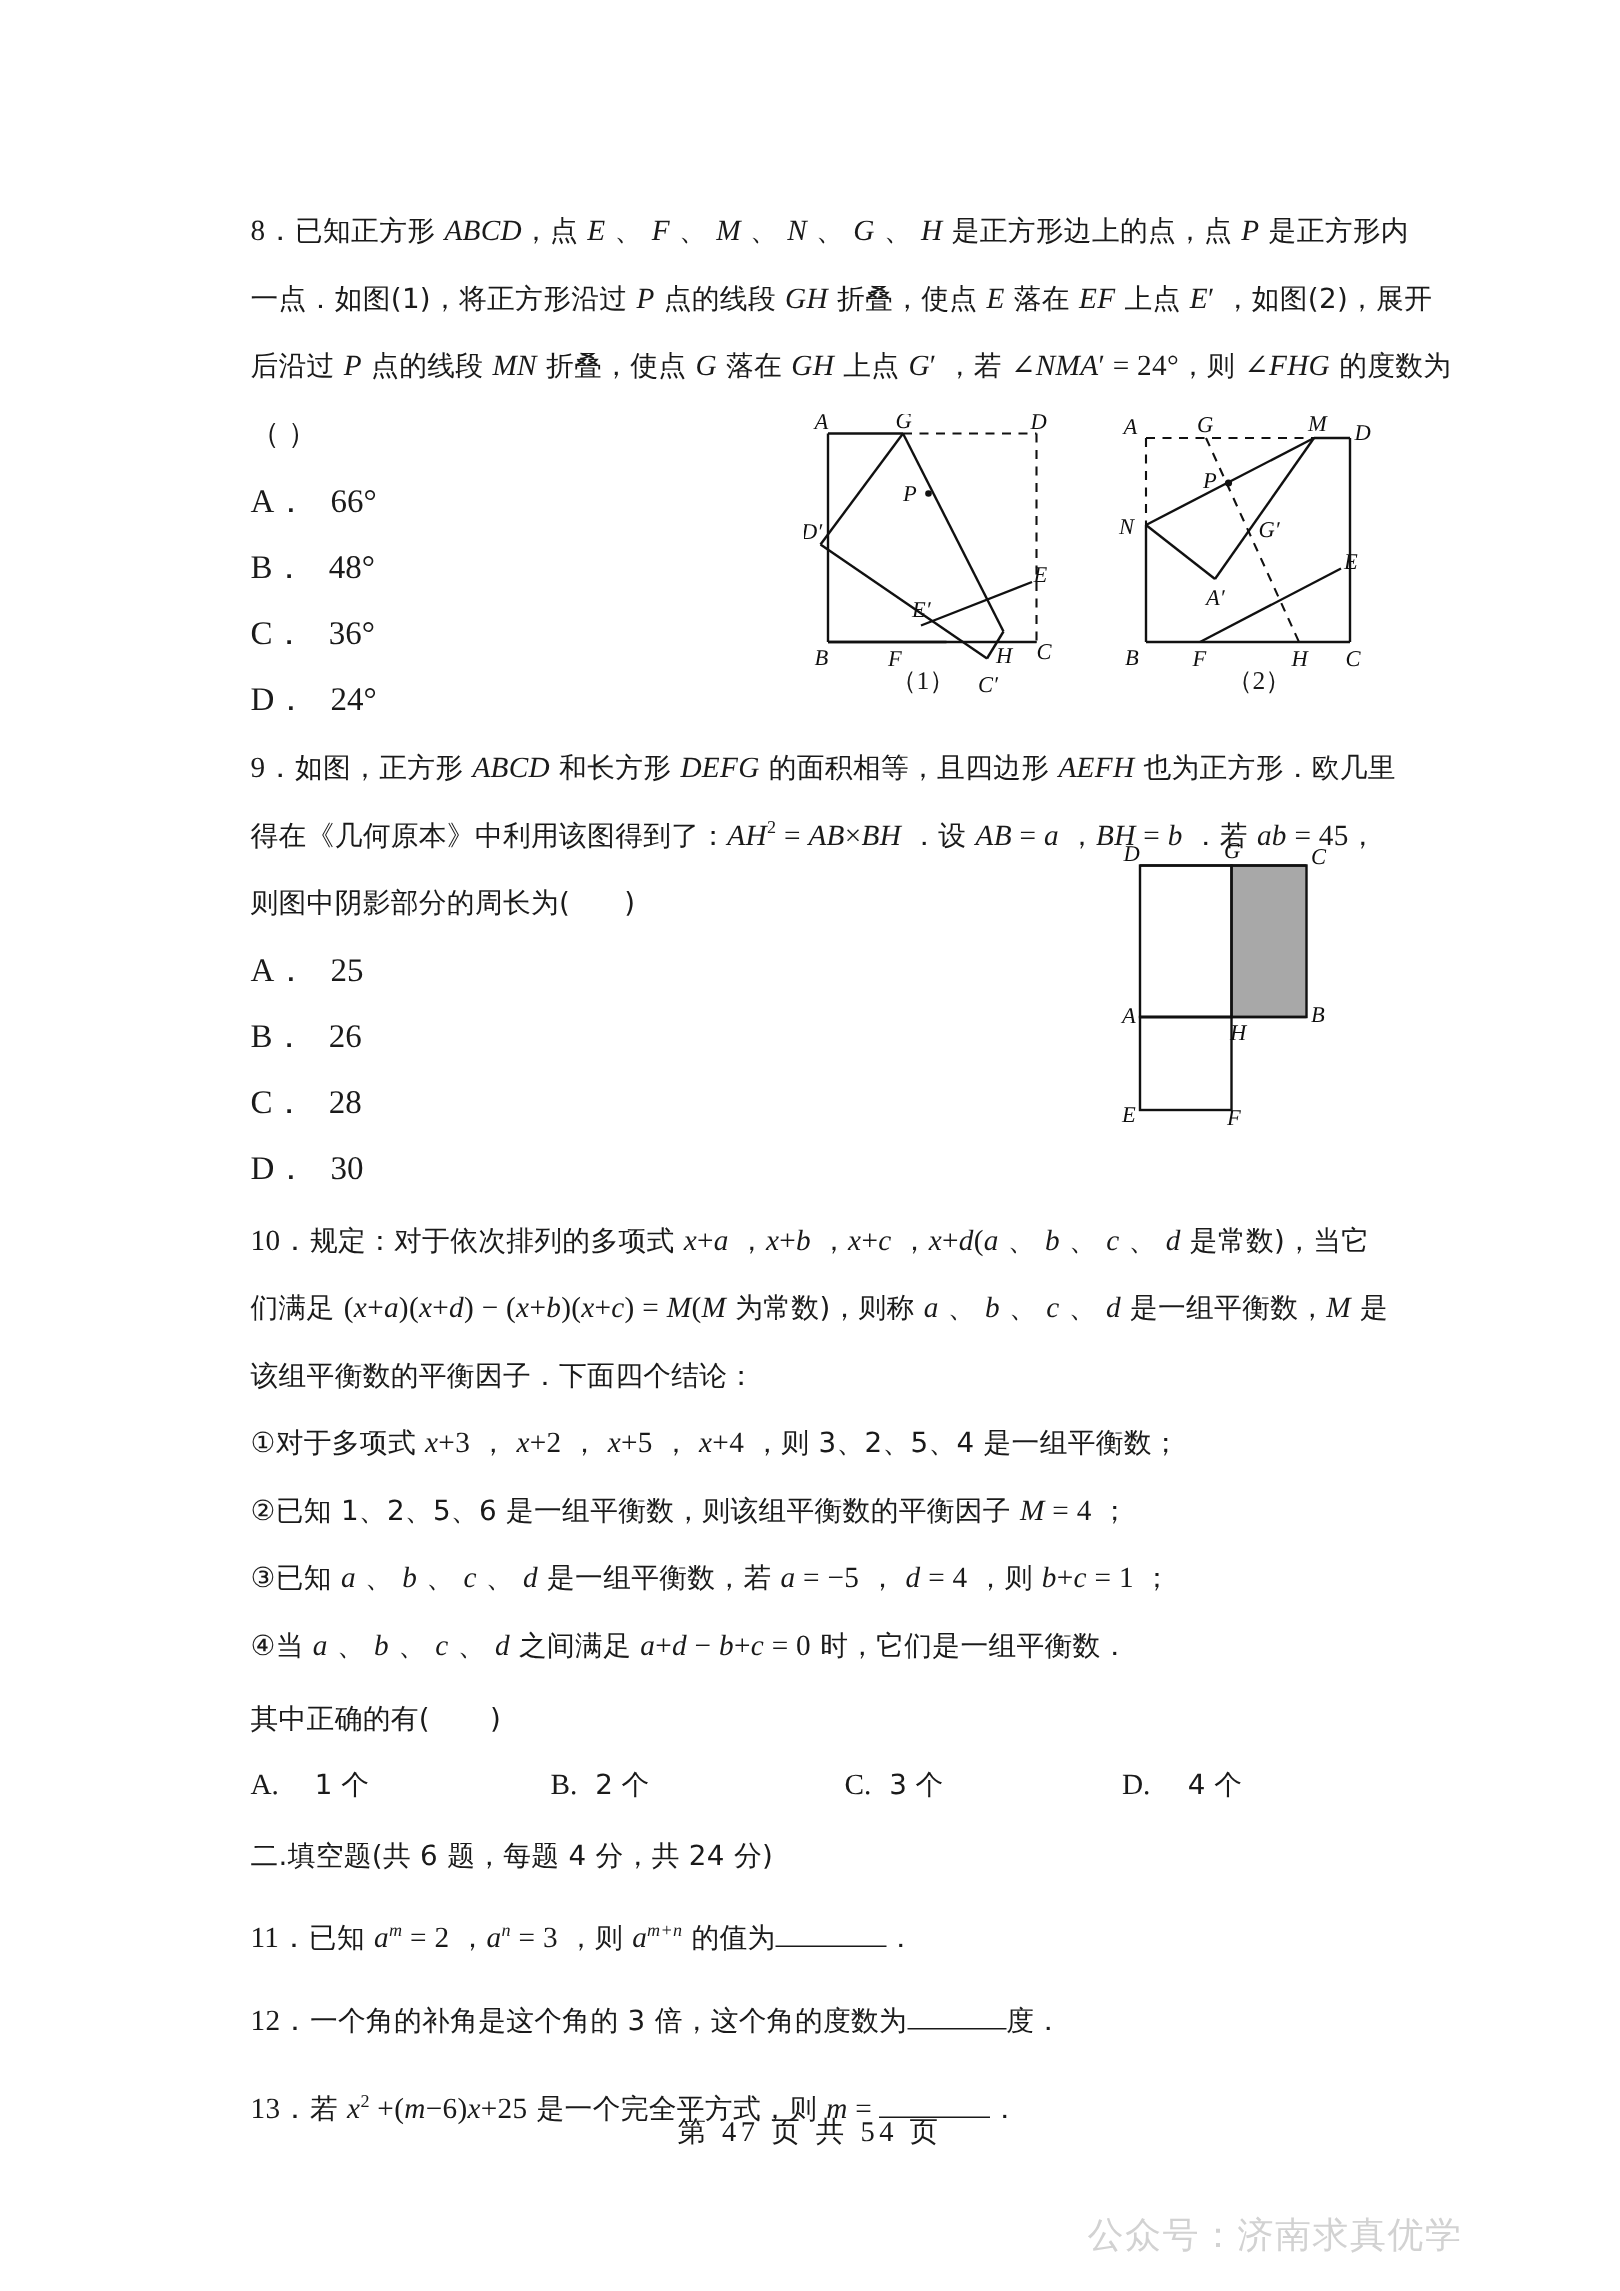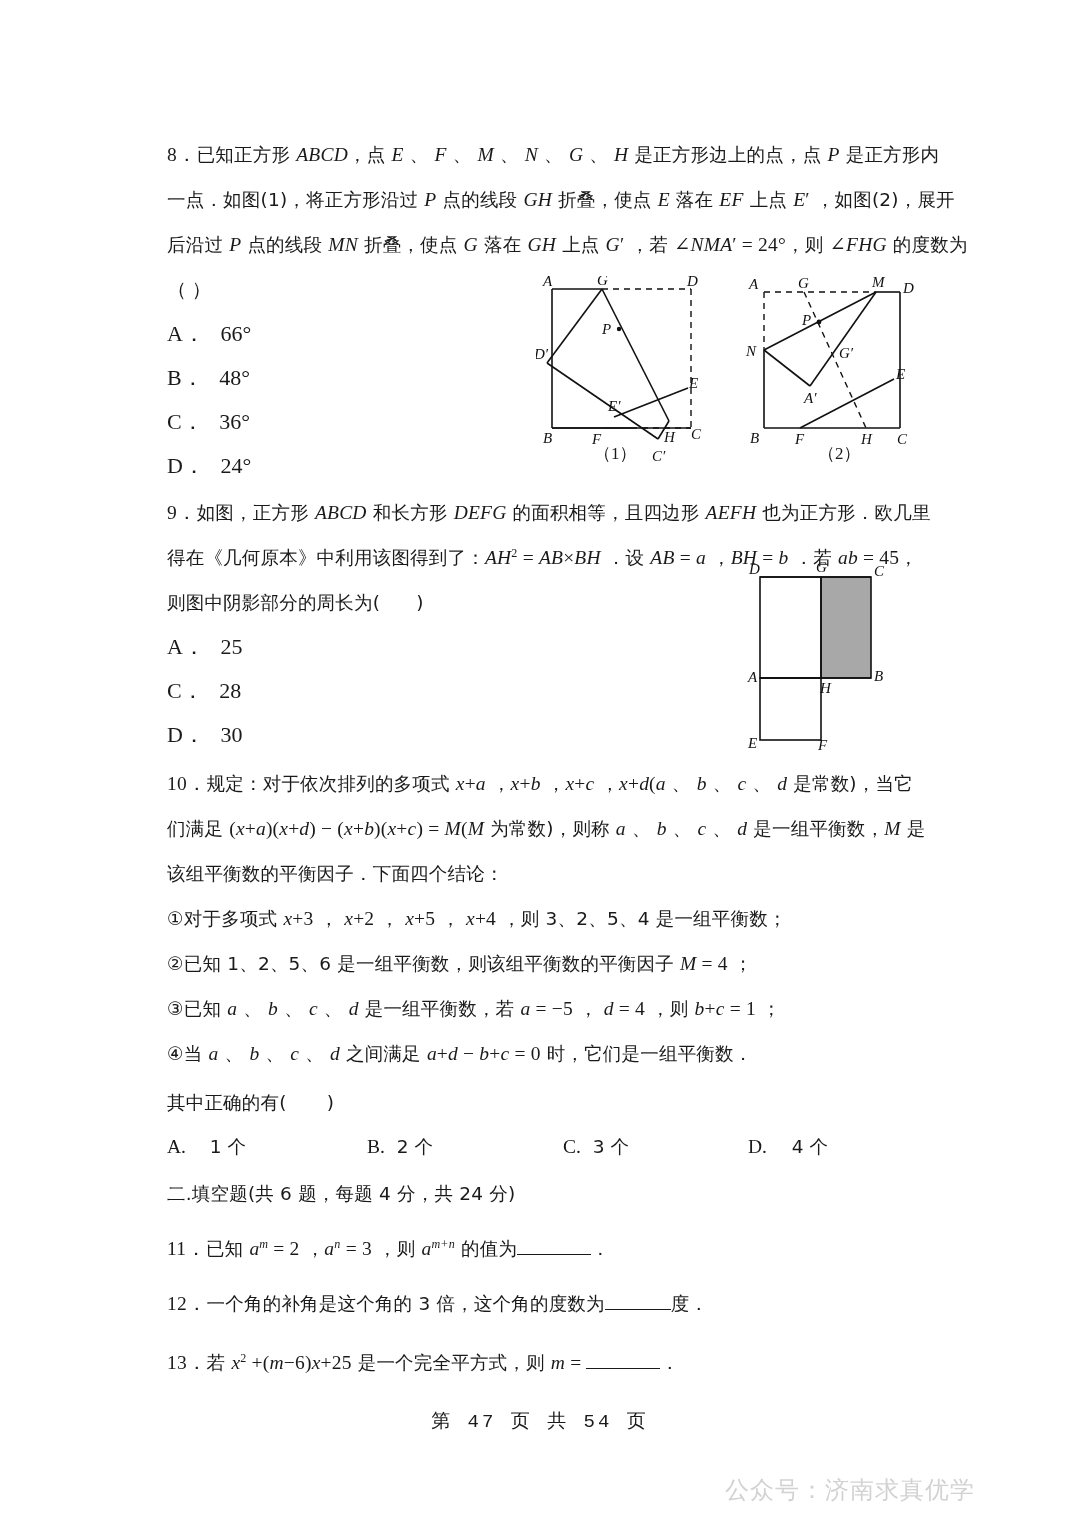--- a/index.html
+++ b/index.html
@@ -73,21 +73,21 @@
 
   
   .footer {
     position: absolute;
     left: 0;
     top: 1408px;
     width: 1080px;
     text-align: center;
     font-size: 19px;
     letter-spacing: 3px;
-    font-family: Liberation Mono, monospace;
+    font-family: Liberation Serif, serif;
   }
   .watermark {
     position: absolute;
     left: 725px;
     top: 1474px;
     font-size: 24px;
     color: #d2d2d2;
     font-family: "DejaVu Sans", "Liberation Sans", sans-serif;
     letter-spacing: 1px;
     white-space: nowrap;
@@ -143,20 +143,24 @@
       <div class="qline">
         <span class="cn">得在《几何原本》中利用该图得到了：</span><i>AH</i><sup>2</sup> <span class="up">=</span> <i>AB</i>×<i>BH</i><span class="cn"> ．设 </span><i>AB</i> <span class="up">=</span> <i>a</i><span class="cn"> ，</span><i>BH</i> <span class="up">=</span> <i>b</i><span class="cn"> ．若 </span><i>ab</i> <span class="up">=</span> 45<span class="cn">，</span>
       </div>
       <div class="qline">
         <span class="cn">则图中阴影部分的周长为(</span><span style="display:inline-block;width:36px"></span><span class="cn">)</span>
       </div>
 
       <div class="opt">
         <span>A．</span>
         <span style="margin-left:10px">25</span>
+      </div>
+      <div class="opt">
+        <span>B．</span>
+        <span style="margin-left:10px">26</span>
       </div>
       <div class="opt">
         <span>C．</span>
         <span style="margin-left:10px">28</span>
       </div>
       <div class="opt">
         <span>D．</span>
         <span style="margin-left:10px">30</span>
       </div>
     </div>

